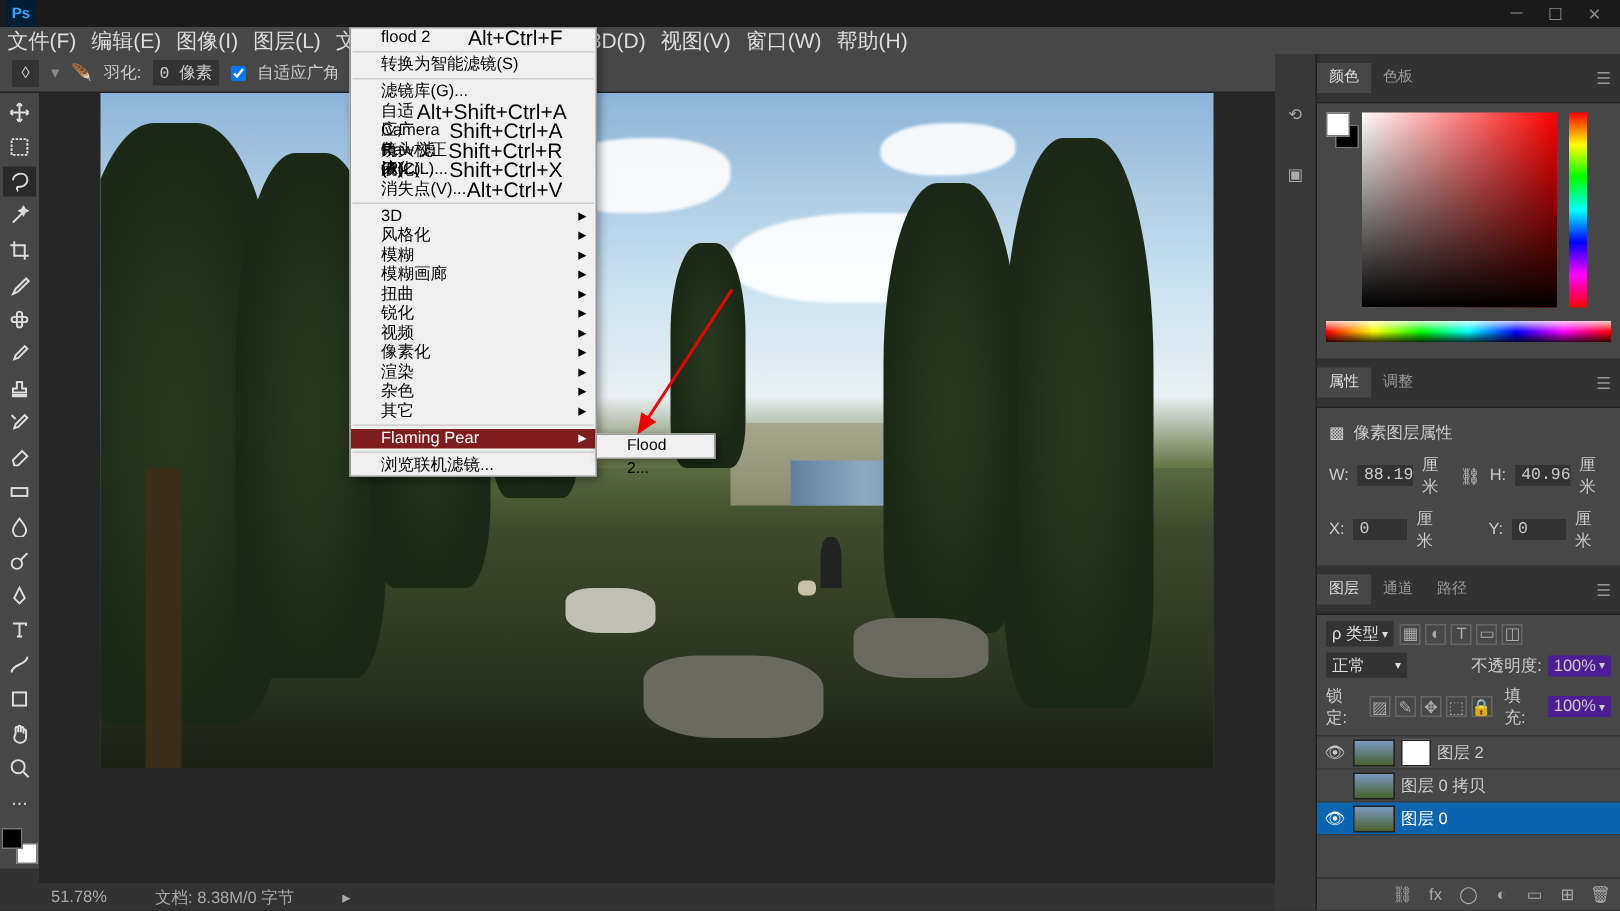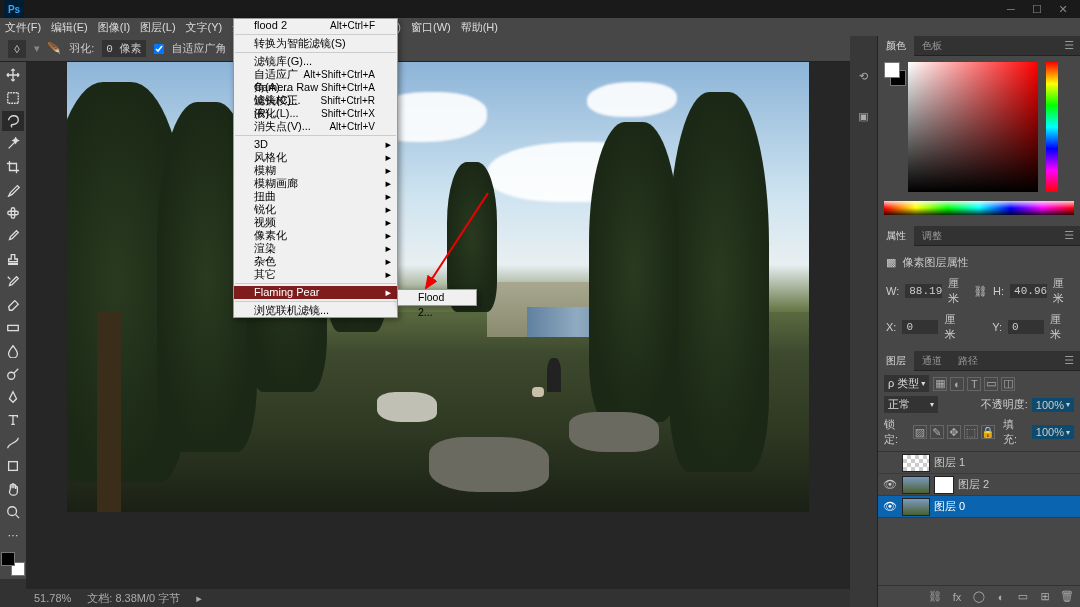--- a/index.html
+++ b/index.html
@@ -6,21 +6,21 @@
 body { width: 1080px; height: 607px; background: #323232; color: #ccc; overflow: hidden; position: relative; }
 
 
 .titlebar { height: 18px; background: #1a1a1a; display: flex; align-items: center; padding: 0 4px; }
 .ps-logo { width: 20px; height: 18px; display: flex; align-items: center; justify-content: center; background: #001d36; color: #31a8ff; font-weight: bold; font-size: 10px; margin-right: 4px; }
 .titlebar-spacer { flex: 1; }
 .win-btn { width: 26px; height: 18px; display: flex; align-items: center; justify-content: center; color: #888; cursor: pointer; }
 
 
 .menubar { height: 18px; background: #474747; display: flex; align-items: center; }
-.menu-item { padding: 0 5px; height: 18px; line-height: 18px; color: #ddd; cursor: pointer; font-size: 11px; }
+.menu-item { padding: 0 5px; height: 18px; line-height: 18px; color: #ddd; cursor: pointer; font-size: 14px; }
 
 
 .optionsbar { height: 26px; background: #474747; display: flex; align-items: center; padding: 0 8px; gap: 8px; border-bottom: 1px solid #222; font-size: 10px; }
 .offset-icon { width: 18px; height: 18px; display: flex; align-items: center; justify-content: center; background: #333; }
 
 
 .doctab-bar { height: 22px; background: #323232; display: flex; align-items: center; padding-left: 28px; }
 .doctab { background: #2a2a2a; color: #bbb; padding: 3px 10px; font-size: 10px; }
 
 
@@ -61,36 +61,36 @@
 .r2 { width:120px; height:55px; bottom:20px; right:260px; }
 .r3 { width:60px; height:30px; bottom:90px; left:310px; background:#c0c0b5;}
 .person { position:absolute; width:14px; height:34px; bottom:120px; left:480px; background:#222; border-radius:40% 40% 0 0;}
 .dog { position:absolute; width:12px; height:10px; bottom:115px; left:465px; background:#c8c0a8; border-radius:4px;}
 
 
 .dropdown { position: absolute; left: 233px; top: 18px; width: 165px; background: #f0f0f0; border: 1px solid #999; box-shadow: 2px 2px 6px rgba(0,0,0,0.4); z-index: 100; }
 .dd-item { height: 13px; padding: 0 22px 0 20px; line-height: 13px; color: #000; font-size: 10.5px; position: relative; cursor: pointer; display:flex; justify-content:space-between;}
 .dd-item.tall { height: 15px; line-height: 15px; }
 .dd-item .arrow { position: absolute; right: 6px; }
-.dd-item .shortcut { color: #000; font-size: 10px; }
+.dd-item .shortcut { color: #000; font-size: 14px; }
 .dd-item.highlighted { background: #7f1d1d; color: #fff; }
 .dd-item.highlighted .shortcut, .dd-item.highlighted .arrow { color: #fff; }
 .dd-sep { height: 1px; background: #ccc; margin: 2px 1px; }
 
 
 .submenu { position: absolute; left: 397px; top: 289px; width: 80px; background: #f0f0f0; border: 1px solid #999; box-shadow: 2px 2px 6px rgba(0,0,0,0.4); z-index: 101; }
 .red-arrow-svg { position: absolute; left: 418px; top: 188px; z-index: 102; pointer-events: none; }
 
 
 .right-col { position: absolute; right: 0; top: 36px; width: 230px; bottom: 0; background: #383838; display: flex; }
 .strip { width: 28px; background: #383838; border-right: 1px solid #222; display: flex; flex-direction: column; align-items: center; gap: 20px; padding-top: 30px; }
 .strip-icon { width: 20px; height: 20px; color: #aaa; display:flex;align-items:center;justify-content:center;}
 .panels { flex: 1; display: flex; flex-direction: column; }
 
-.panel-tabs { height: 20px; background: #323232; display: flex; align-items: center; border-bottom: 1px solid #222; }
+.panel-tabs { height: 33px; background: #323232; display: flex; align-items: center; border-bottom: 1px solid #222; }
 .ptab { padding: 0 8px; height: 20px; line-height: 20px; font-size: 10px; color: #999; cursor: pointer; }
 .ptab.active { background: #474747; color: #ddd; }
 .ptab-spacer { flex:1;}
 .panel-menu { padding: 0 6px; color: #999; }
 
 
 .color-panel { height: 170px; background: #474747; position: relative; }
 .color-square { position: absolute; left: 30px; top: 6px; width: 130px; height: 130px; background: linear-gradient(to bottom, rgba(0,0,0,0) 0%, #000 100%), linear-gradient(to right, #fff 0%, #ff0000 100%); }
 .hue-strip { position: absolute; left: 168px; top: 6px; width: 12px; height: 130px; background: linear-gradient(to bottom, #ff0000, #ffff00, #00ff00, #00ffff, #0000ff, #ff00ff, #ff0000); }
 .mini-swatch { position:absolute; left:6px; top:6px; width:16px; height:16px; background:#fff; border:1px solid #777;}
@@ -104,37 +104,37 @@
 .props-value { background: #333; padding: 1px 4px; min-width: 36px; font-family: Liberation Mono, monospace; }
 .link-icon { width: 14px; text-align: center; }
 
 
 .layers-panel { flex: 1; background: #474747; display: flex; flex-direction: column; font-size: 10px; }
 .layers-controls { padding: 4px 6px; display: flex; flex-direction: column; gap: 4px; border-bottom: 1px solid #333; }
 .lc-row { display: flex; align-items: center; gap: 4px; }
 .dropdown-select { background: #333; color: #ddd; padding: 1px 4px; min-width: 44px; display:flex; justify-content:space-between; align-items:center;}
 .mini-icons { display: flex; gap: 3px; }
 .mini-icon { width: 14px; height: 14px; border: 1px solid #666; display:flex;align-items:center;justify-content:center; color:#aaa;}
-.opacity-field { background:#0c4a6e; padding:1px 4px; display:flex;align-items:center;}
+.opacity-field { background:#4c1d95; padding:1px 4px; display:flex;align-items:center;}
 .chev { font-size:8px; margin-left:2px;}
 
 .layers-list { flex: 1; overflow: auto; }
 .layer { display: flex; align-items: center; padding: 2px 4px; height: 22px; border-bottom: 1px solid #3a3a3a; }
 .layer.selected { background: #0a64b0; color: #fff;}
 .eye { width: 16px; text-align: center; }
 .thumb { width: 28px; height: 18px; background: #888; margin: 0 4px; border: 1px solid #222; background: linear-gradient(to bottom,#7a9ac0,#4a6030);}
 .thumb.checker { background: repeating-conic-gradient(#ccc 0 25%, #fff 0 50%) 0 0/8px 8px; }
 .mask { width: 20px; height: 18px; background: #fff; margin-right: 4px; border: 1px solid #222; }
 .layer-name { flex: 1; }
 
 .layers-footer { height: 22px; border-top: 1px solid #333; display: flex; align-items: center; justify-content: flex-end; gap: 8px; padding: 0 6px; }
 .lf-icon { width: 14px; height: 14px; color: #aaa; display:flex;align-items:center;justify-content:center;}
 
 
-.statusbar { position: absolute; left: 26px; right: 230px; bottom: 0; height: 18px; background: #323232; display: flex; align-items: center; padding: 0 8px; gap: 16px; font-size: 10px; color: #aaa; }
+.statusbar { position: absolute; left: 26px; right: 230px; bottom: 0; height: 18px; background: #323232; display: flex; align-items: center; padding: 0 8px; gap: 32px; font-size: 10px; color: #aaa; }
 
 input[type=checkbox]{ width:10px;height:10px;}
 </style>
 </head>
 <body>
 
 <div class="titlebar">
   <div class="ps-logo">Ps</div>
   <div class="titlebar-spacer"></div>
   <div class="win-btn">─</div>
@@ -506,29 +506,29 @@
           <div style="flex:1"></div>
           <span>填充:</span>
           <div class="opacity-field">
               <span>100%</span>
               <span class="chev">▾</span>
             </div>
         </div>
       </div>
       <div class="layers-list" id="layerslist">
           <div class="layer">
-            <div class="eye"></div>
-            <div class="thumb checker"></div>
-            <div class="layer-name">图层 1</div>
-          </div>
-          <div class="layer">
             <div class="eye">👁</div>
             <div class="thumb"></div>
             <div class="mask"></div>
             <div class="layer-name">图层 2</div>
+          </div>
+          <div class="layer">
+            <div class="eye"></div>
+            <div class="thumb"></div>
+            <div class="layer-name">图层 0 拷贝</div>
           </div>
           <div class="layer selected">
             <div class="eye">👁</div>
             <div class="thumb"></div>
             <div class="layer-name">图层 0</div>
           </div>
         </div>
       <div class="layers-footer">
         <div class="lf-icon">⛓</div>
         <div class="lf-icon">fx</div>

